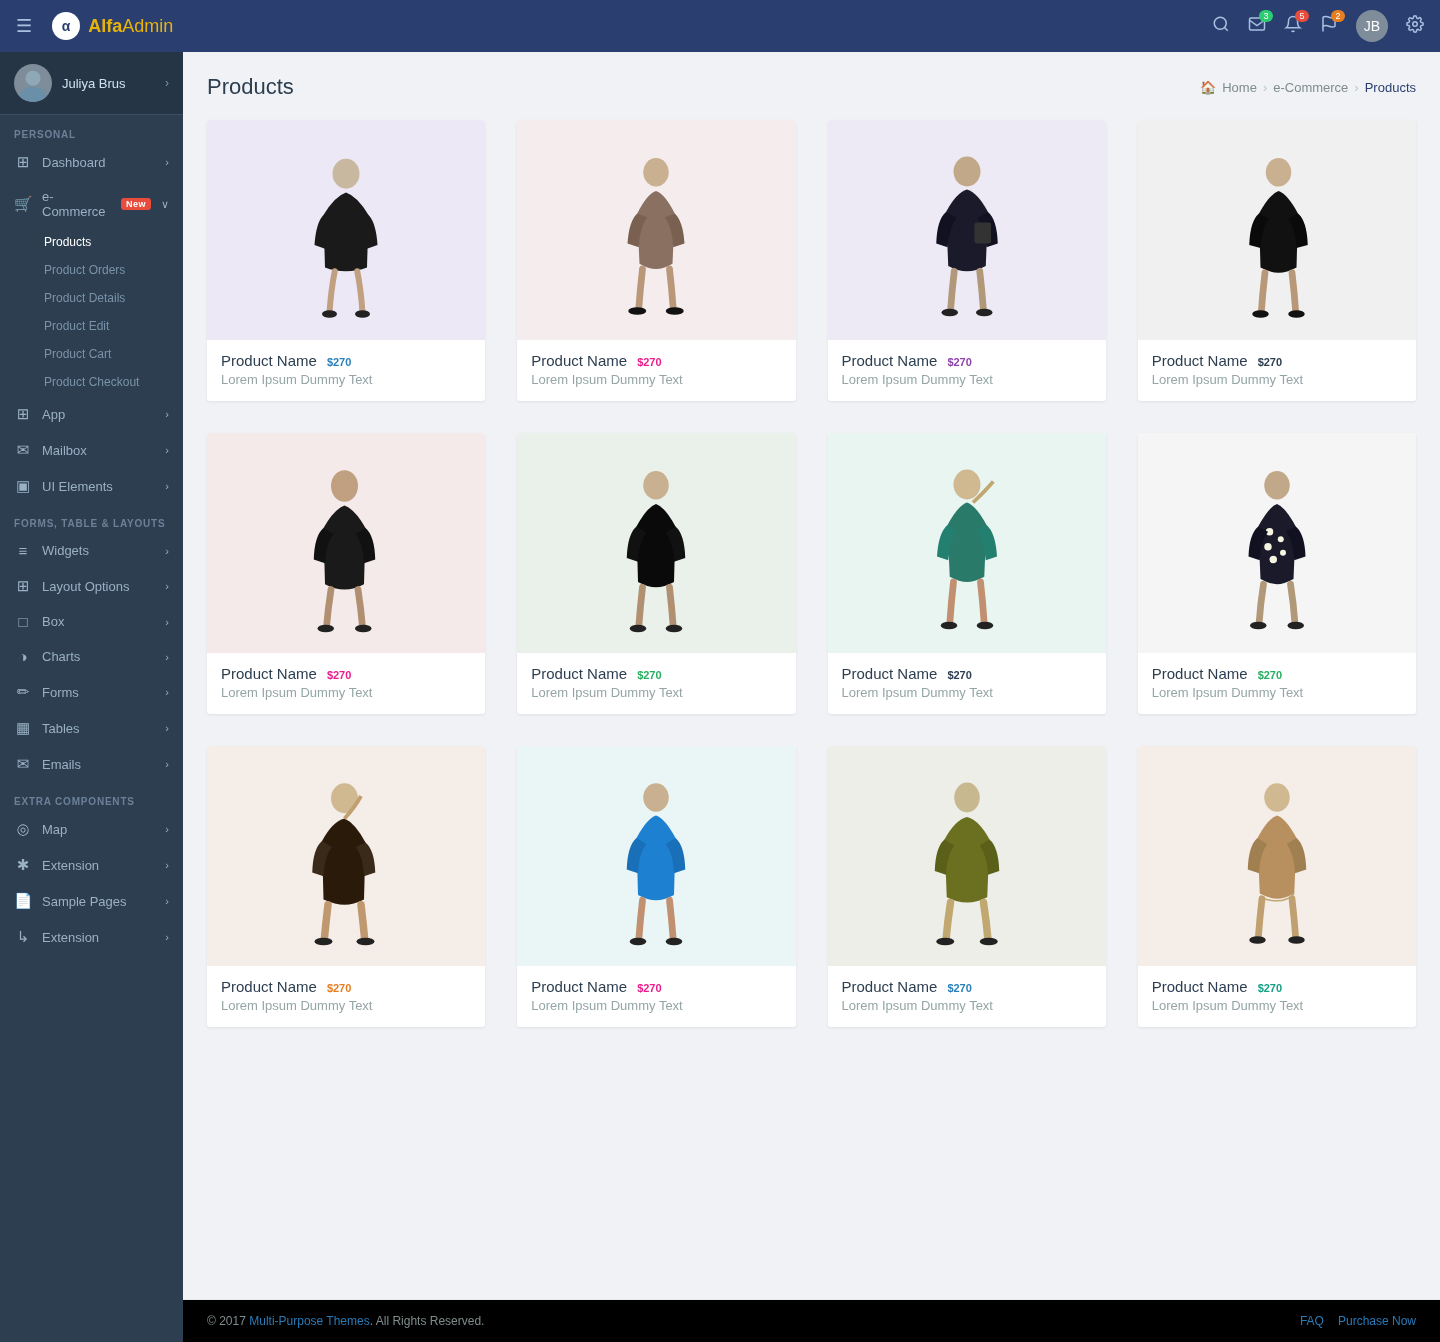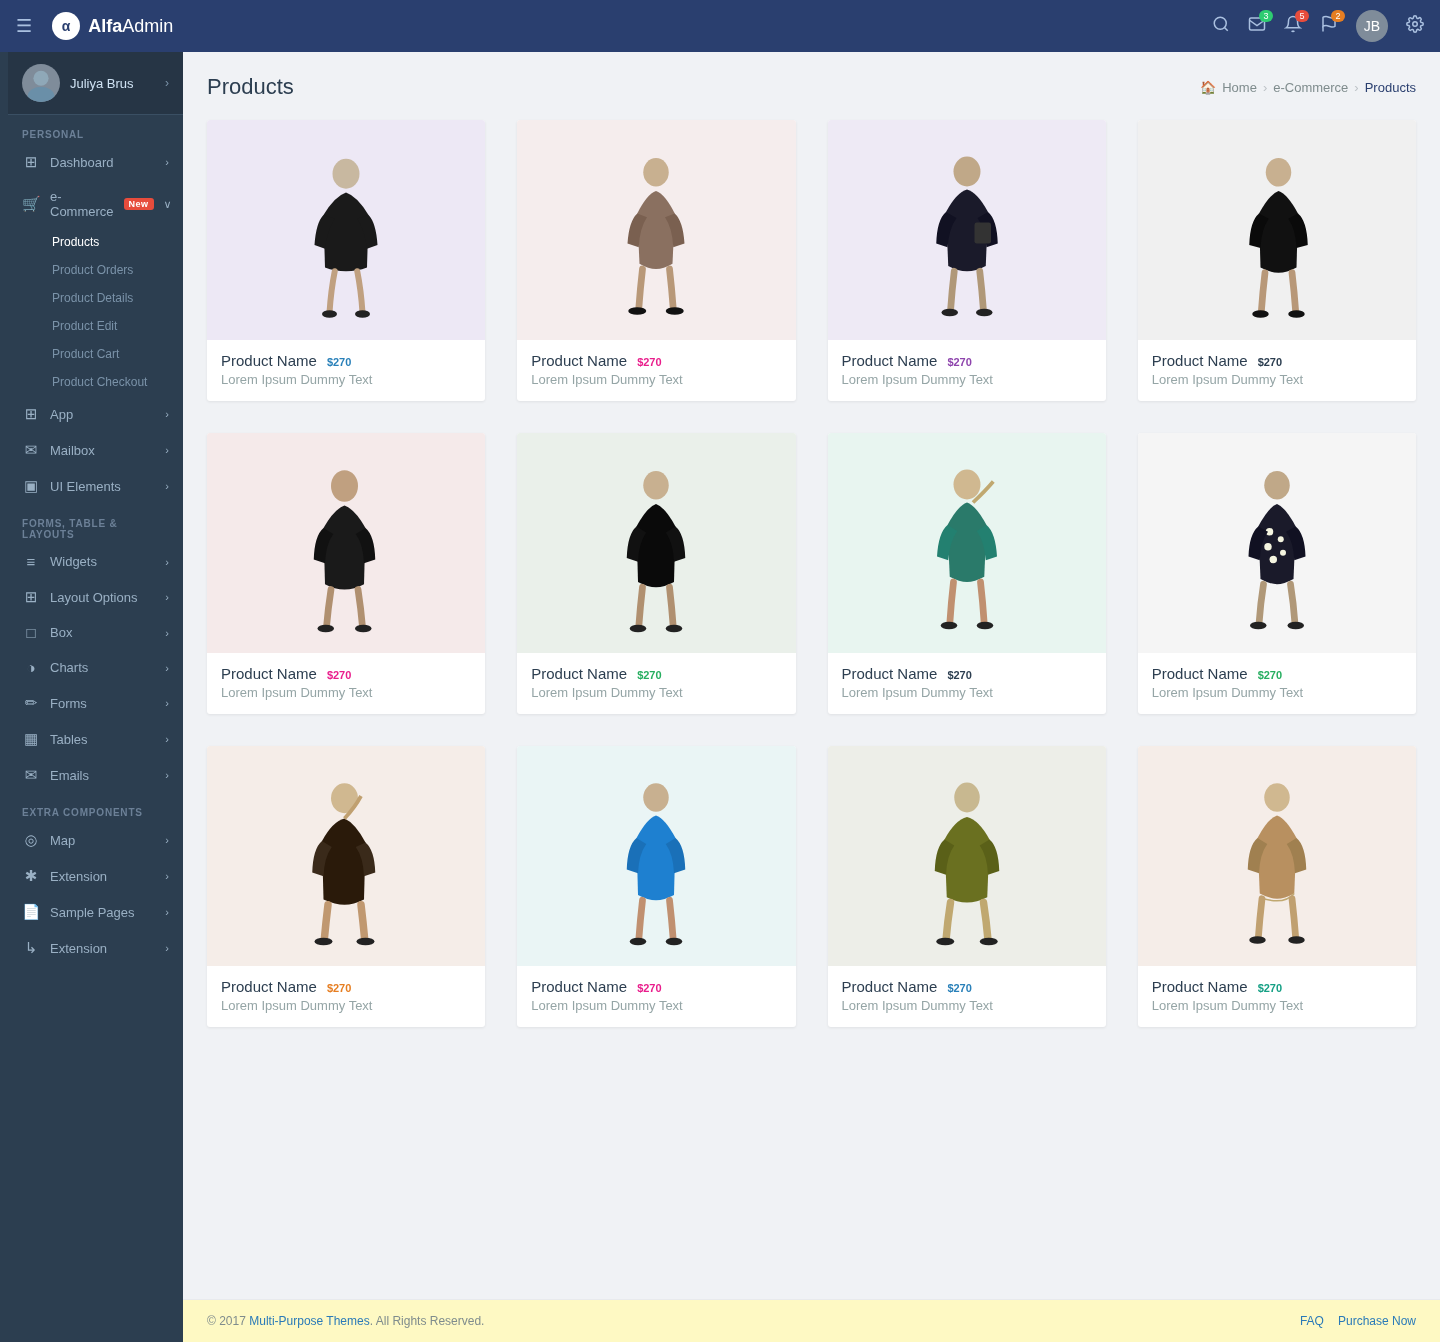--- a/index.html
+++ b/index.html
@@ -25,21 +25,21 @@
     .topnav .logo-icon {
       width: 28px; height: 28px;
       background: #fff;
       border-radius: 50%;
       display: flex; align-items: center; justify-content: center;
       color: #2a3f6f;
       font-weight: bold;
       font-size: 14px;
     }
     .topnav .brand {
-      color: #ffffff;
+      color: #eab308;
       font-size: 18px;
       font-weight: 300;
     }
     .topnav .brand b { font-weight: 700; }
     .topnav .hamburger {
       color: #aac0e0;
       font-size: 18px;
       cursor: pointer;
       margin-right: 12px;
     }
@@ -87,21 +87,20 @@
     }
 
     
     .sidebar {
       width: 183px;
       background: #2c3e50;
       min-height: 100%;
       flex-shrink: 0;
       display: flex;
       flex-direction: column;
-      padding-left: 8px;
     }
     .sidebar .user-panel {
       padding: 12px 14px;
       display: flex;
       align-items: center;
       gap: 10px;
       border-bottom: 1px solid #3a4f63;
       background: #263545;
     }
     .sidebar .user-avatar {
@@ -253,21 +252,21 @@
       display: flex; align-items: center; justify-content: center;
       background: #f5f5f5;
     }
     .figure-wrapper svg {
       height: 200px;
       width: auto;
     }
 
     
     .footer {
-      background: #fef9c3;
+      background: #000000;
       border-top: 1px solid #e8eaed;
       padding: 14px 24px;
       display: flex;
       justify-content: space-between;
       font-size: 12px;
       color: #7f8c8d;
     }
     .footer a { color: #2a7ab8; text-decoration: none; }
     .footer .footer-links { display: flex; gap: 14px; }
   </style>

